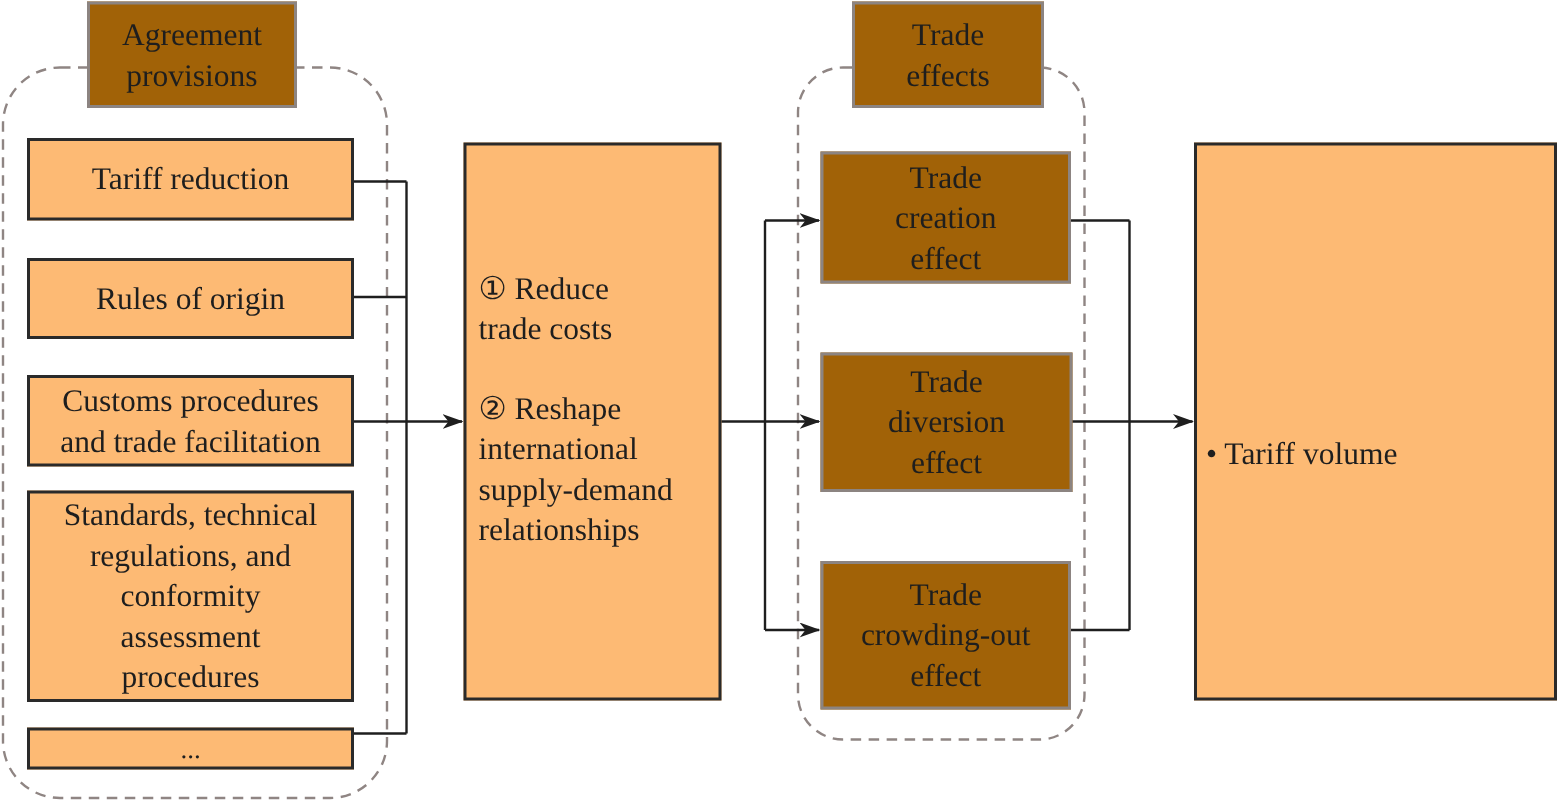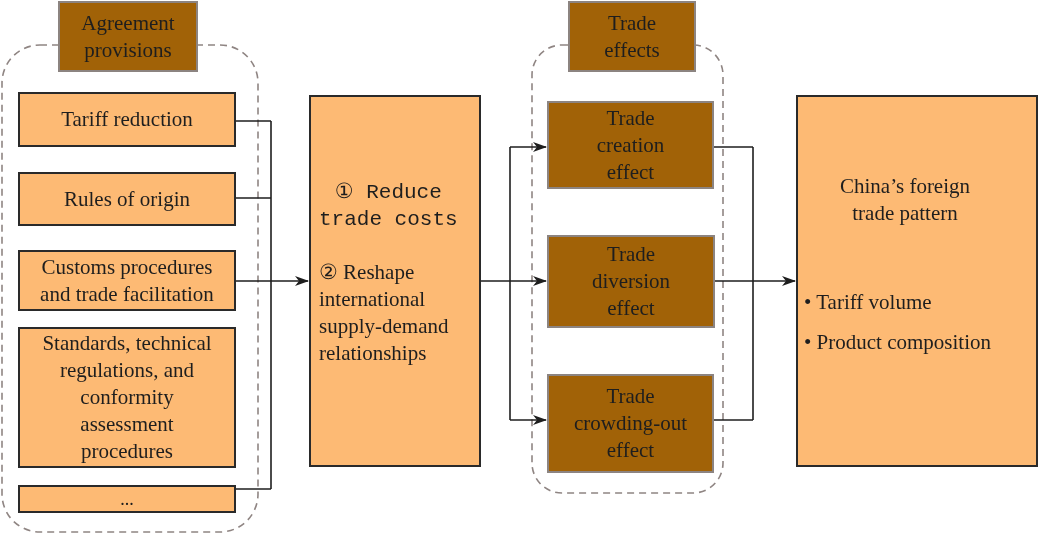--- a/index.html
+++ b/index.html
@@ -57,40 +57,37 @@
 <div class="abs box txt" style="left:18px; top:250px; width:218px; height:61px;">Customs procedures
 and trade facilitation</div>
 <div class="abs box txt" style="left:18px; top:327px; width:218px; height:141px;">Standards, technical
 regulations, and
 conformity
 assessment
 procedures</div>
 <div class="abs box txt" style="left:18px; top:485px; width:218px; height:28px; font-size:18px;">...</div>
 
 <div class="abs box" style="left:309px; top:95px; width:172px; height:372px; flex-direction:column; align-items:flex-start; justify-content:flex-start; padding:82px 0 0 8px;">
-  <div class="txt" style="text-align:center;font-family:Liberation Mono, monospace;">① Reduce
+  <div class="txt" style="text-align:left;">① Reduce
 trade costs</div>
   <div class="txt" style="text-align:left; margin-top:26px;">② Reshape
 international
 supply-demand
 relationships</div>
 </div>
 
 <div class="abs box gray txt" style="left:568px; top:1px; width:128px; height:71px;">Trade
 effects</div>
 <div class="abs box gray txt" style="left:547px; top:101px; width:167px; height:88px;">Trade
 creation
 effect</div>
 <div class="abs box gray txt" style="left:547px; top:235px; width:168px; height:93px;">Trade
 diversion
 effect</div>
 <div class="abs box gray txt" style="left:547px; top:374px; width:167px; height:99px;">Trade
 crowding-out
 effect</div>
 
 <div class="abs box" style="left:796px; top:95px; width:242px; height:372px; flex-direction:column; align-items:flex-start; justify-content:flex-start; padding:0;">
-  <div class="txt" style="position:absolute; left:22px; top:76px; width:170px; text-align:center;">China’s foreign
-trade pattern</div>
   <div style="position:absolute; left:6px; top:192px; text-align:left;">
     <div style="height:40px;">• Tariff volume</div>
-    <div style="height:40px;">• Product composition</div>
   </div>
 </div>
 
 </body></html>

